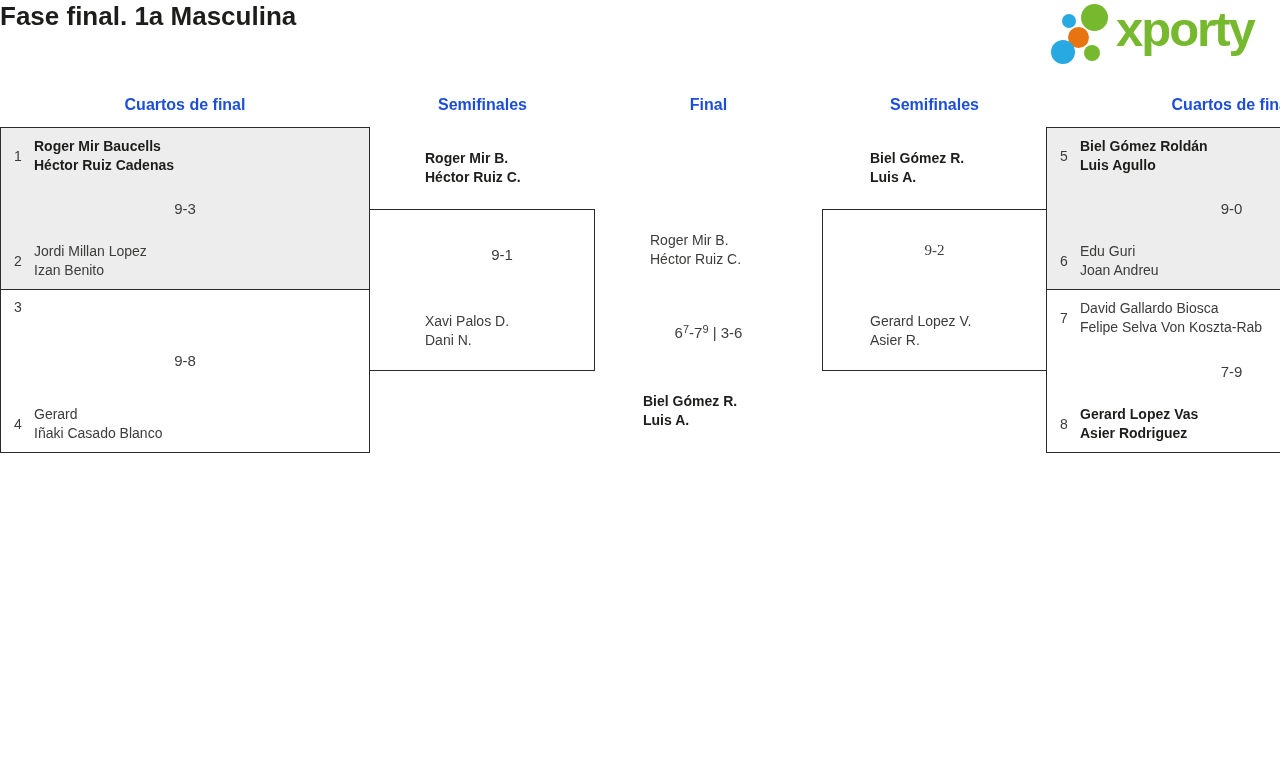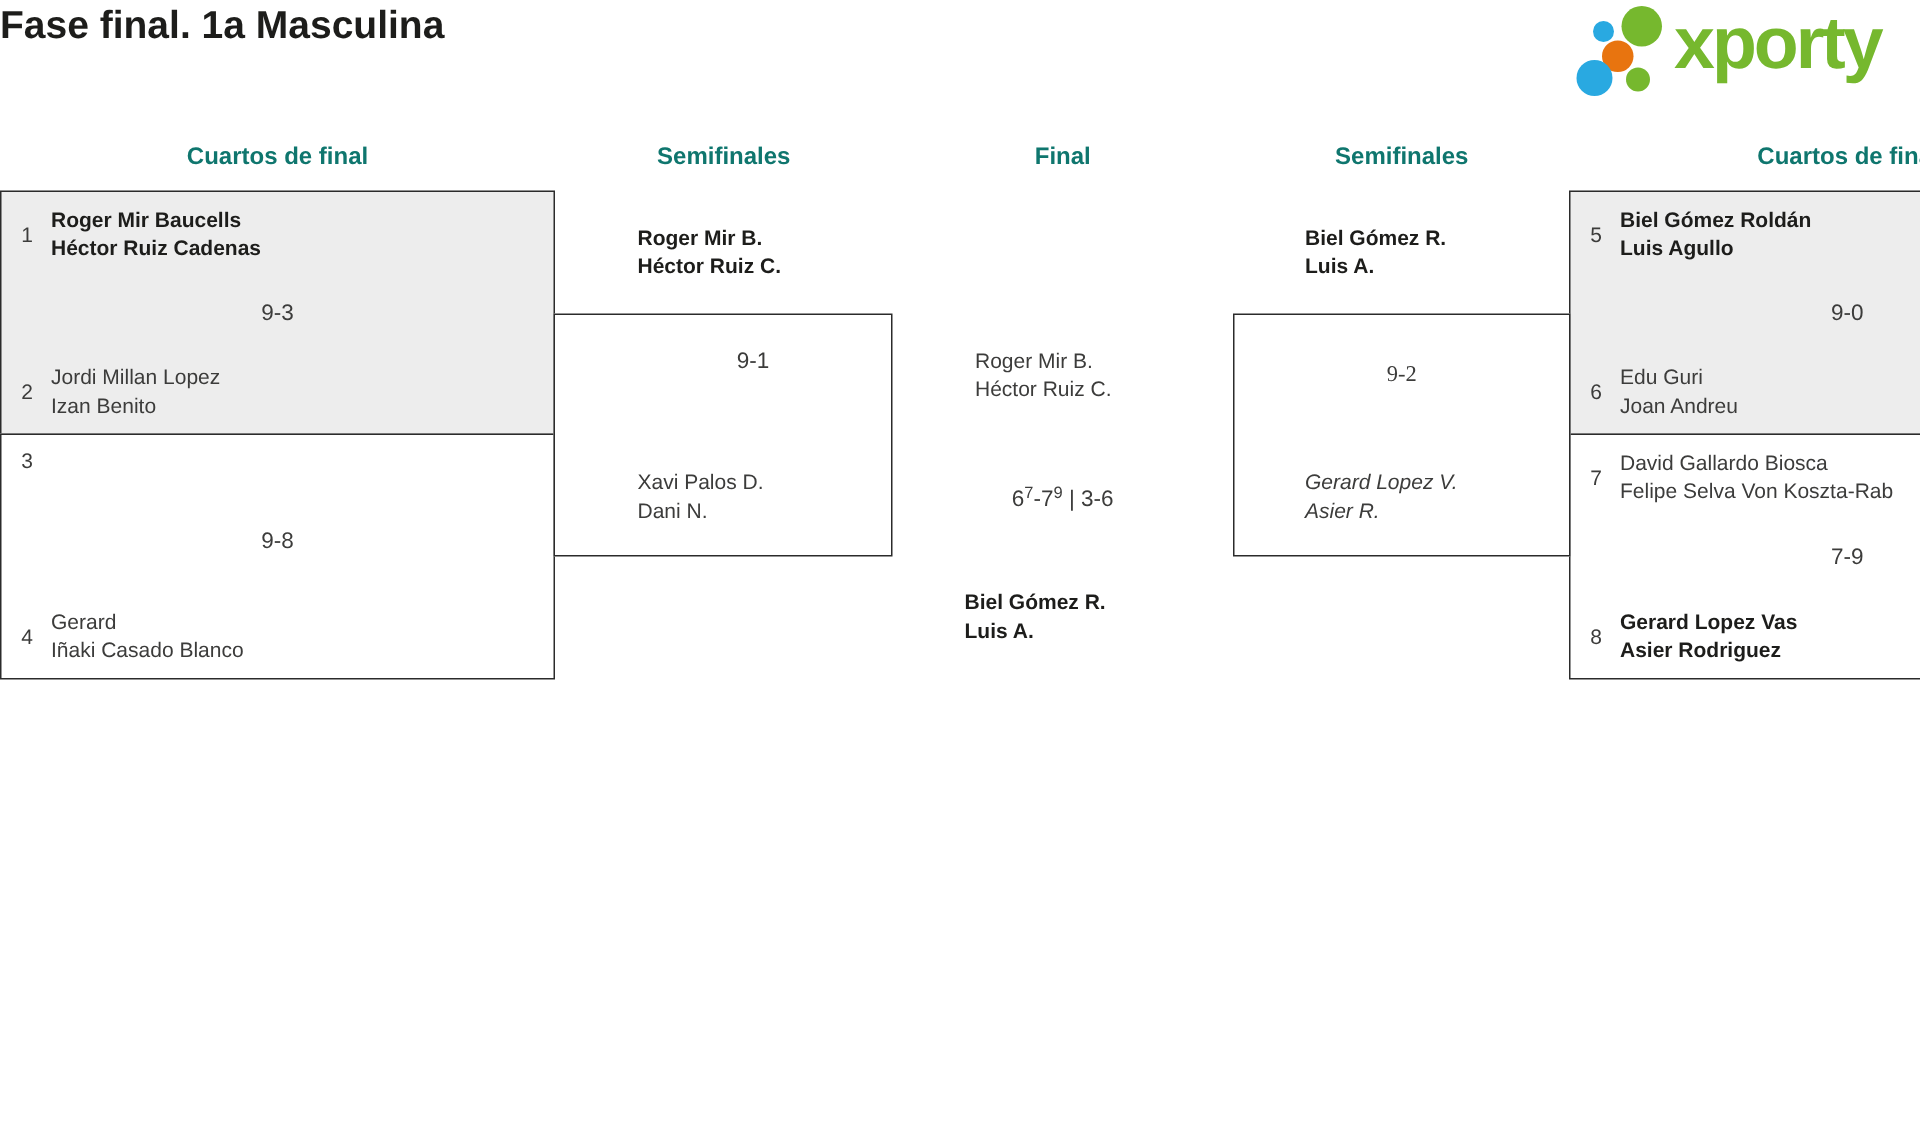--- a/index.html
+++ b/index.html
@@ -23,21 +23,21 @@
   .dot-orange    { left:20px; top:27px; width:21px; height:21px; background:#e8740f; }
   .dot-blue-lg   { left:3px;  top:40px; width:24px; height:24px; background:#29a9e1; }
   .dot-green-sm  { left:36px; top:45px; width:16px; height:16px; background:#76b82e; }
   .logo-text {
     position:absolute; left:68px; top:1px;
     font-size:49px; font-weight:700; letter-spacing:-2px; color:#76b82e;
   }
   
   .round-header {
     position:absolute; top:96px;
-    font-size:16px; font-weight:700; text-align:center; color:#0f766e;
+    font-size:16px; font-weight:700; text-align:center; color:#1d4ed8;
     white-space:nowrap;
   }
   .rh1 { left:0;      width:370px; }
   .rh2 { left:370px;  width:225px; }
   .rh3 { left:595px;  width:227px; }
   .rh4 { left:822px;  width:225px; }
   .rh5 { left:1047px; width:370px; }
   
   .match-box {
     position:absolute;
@@ -63,28 +63,28 @@
   .loser  { font-weight:400; color:#3c3c3b; }
   .score-mid { text-align:center; font-size:15px; color:#3c3c3b; }
   
   .pair-label {
     position:absolute; font-size:14px; line-height:19px; white-space:nowrap;margin-left:48px;
   }
   .align-right { }
   .sf-left-top     { left:377px; top:149px; }
   .sf-left-bottom  { left:377px; top:312px; }
   .sf-right-top    { left:822px; top:149px; width:215px; }
-  .sf-right-bottom { left:822px; top:312px; width:215px;font-style:italic; }
+  .sf-right-bottom { left:822px; top:312px; width:215px; }
   .final-top       { left:602px; top:231px; }
   .final-bottom    { left:595px; top:392px; width:217px; }
   .score-float {
     position:absolute; text-align:center;
     font-size:15px; color:#3c3c3b; white-space:nowrap;
   }
-  .sf-left-score  { left:369px; top:232px; width:266px; }
+  .sf-left-score  { left:369px; top:246px; width:266px; }
   .sf-right-score { left:822px; top:242px; width:225px;font-family:Liberation Serif, serif; }
   .final-score    { left:595px; top:323px; width:227px; }
   .ss { font-size:11px; vertical-align:5px; }
 </style>
 </head>
 <body>
 
 <div class="title">
   <div>Fase final. 1a Masculina</div>
 </div>

